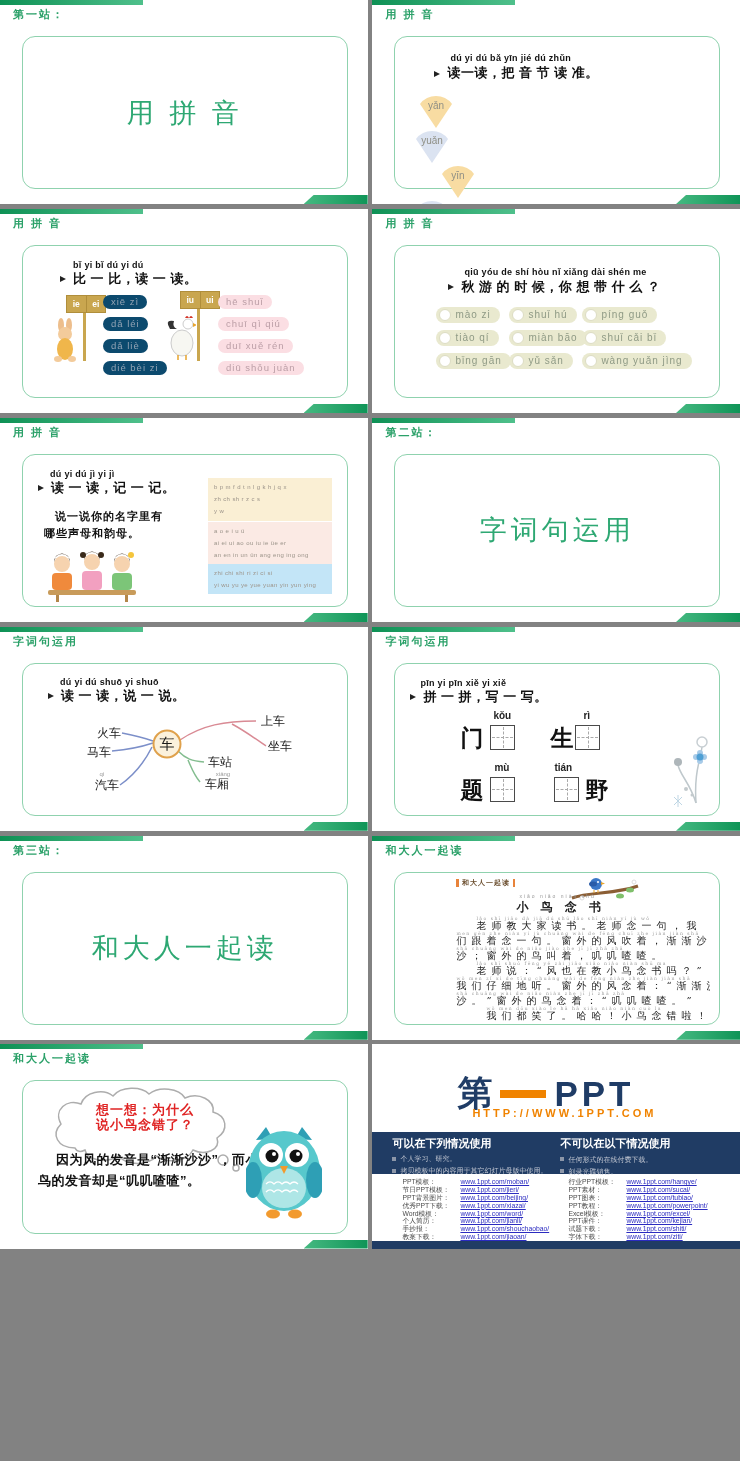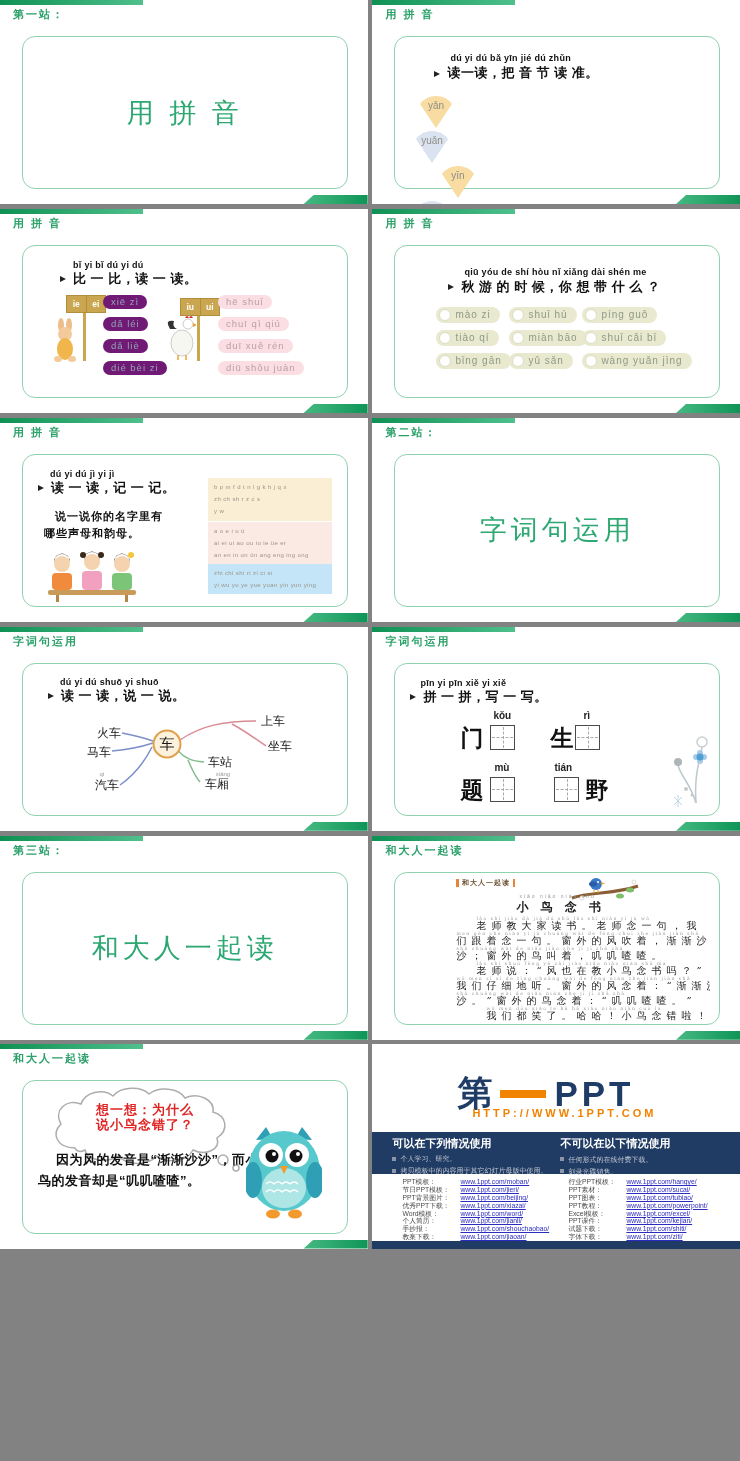--- a/index.html
+++ b/index.html
@@ -28,21 +28,21 @@
   .ov{margin-left:-4px;} .gap22{margin-left:22px;} .gap20{margin-left:20px;}
 
   
   .sign{position:absolute;width:38px;height:16px;background:#C9A64F;border:1px solid #B08E3B;display:flex;}
   .sign span{flex:1;display:flex;align-items:center;justify-content:center;color:#fff;font-size:8.5px;font-weight:bold;
              border-right:1px solid #B08E3B;}
   .sign span:last-child{border-right:none;}
   .pole{position:absolute;width:3px;background:#C9A64F;}
   .vpills{position:absolute;display:flex;flex-direction:column;gap:8px;align-items:flex-start;}
   .pill{height:14px;line-height:14px;border-radius:7px;padding:0 8px;font-size:9.5px;letter-spacing:1px;white-space:nowrap;}
-  .pill.b{background:#701a75;color:#93A4B5;}
+  .pill.b{background:#0c4a6e;color:#93A4B5;}
   .pill.p{background:#FBDEE3;color:#BB9EA6;}
 
   
   .opill{position:absolute;height:16px;display:flex;align-items:center;gap:4px;background:#E9E9CF;border-radius:8px;
          padding:0 9px 0 3px;font-size:10px;color:#8F9A85;letter-spacing:1px;white-space:nowrap;}
   .opill i{width:10px;height:10px;border-radius:50%;background:#fff;border:1px solid #DDDDC4;flex:none;}
 
   
   .note{position:absolute;font-weight:bold;color:#111;font-size:11px;letter-spacing:1px;line-height:1.6;}
   .pbox{position:absolute;left:208px;width:124px;padding:3px 6px;font-size:6px;line-height:2.05;color:#9C948A;
@@ -184,21 +184,21 @@
       <ellipse cx="8" cy="42" rx="4" ry="3" fill="#F3CB9B"></ellipse>
         <ellipse cx="22" cy="42" rx="4" ry="3" fill="#F3CB9B"></ellipse>
     </svg>
     <div class="vpills" style="left:103px;top:86px;">
       <div class="pill b">xiē zì</div>
       <div class="pill b">dǎ léi</div>
       <div class="pill b">dǎ liè</div>
       <div class="pill b">dié bèi zi</div>
     </div>
     <div class="pole" style="left:197px;top:100px;height:52px;"></div>
-    <div class="sign" style="left:180px;top:89px;">
+    <div class="sign" style="left:180px;top:82px;">
         <span>iu</span>
         <span>ui</span>
       </div>
     <svg style="position:absolute;left:164px;top:104px;" width="32" height="48" viewBox="0 0 32 48">
       <path d="M6,16 Q0,6 10,8 Q8,14 13,16 Z" fill="#333"></path>
       <ellipse cx="18" cy="30" rx="11" ry="13" fill="#F7F7F2" stroke="#ccc" stroke-width="1"></ellipse>
       <circle cx="24" cy="11" r="5" fill="#fff" stroke="#ccc" stroke-width="1"></circle>
       <path d="M21,5 Q23,1 25,5 Q27,1 29,5 Z" fill="#D33327"></path>
       <path d="M29,10 L33,12 L29,14 Z" fill="#E8A52E"></path>
       <path d="M14,42 L14,47 M22,42 L22,47" stroke="#E8A52E" stroke-width="1.5"></path>

